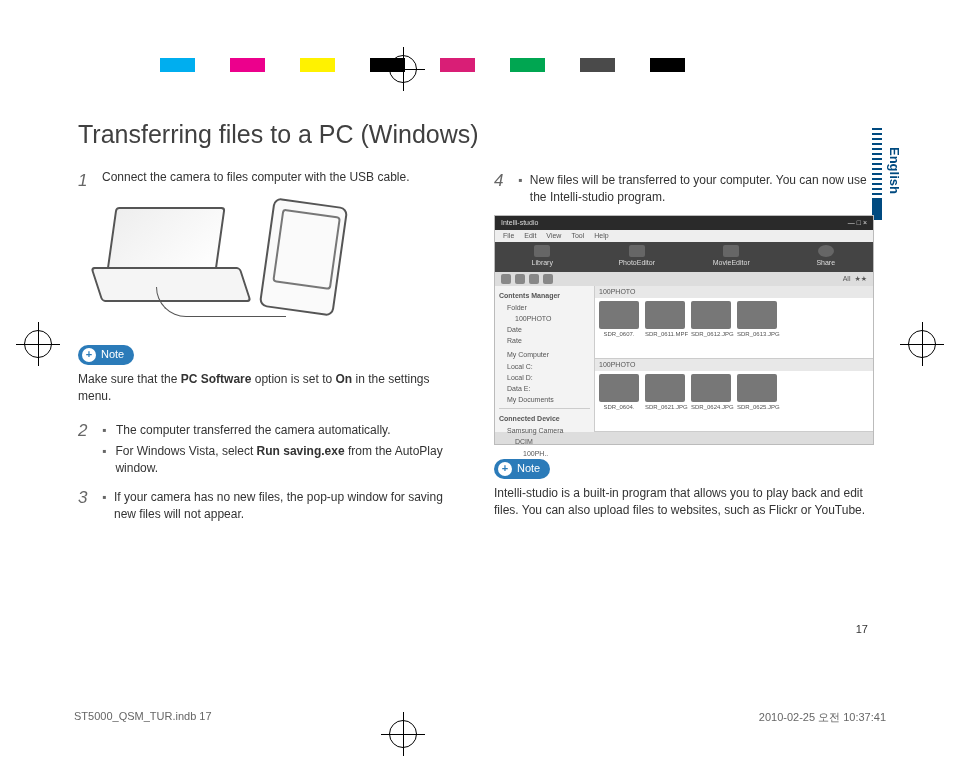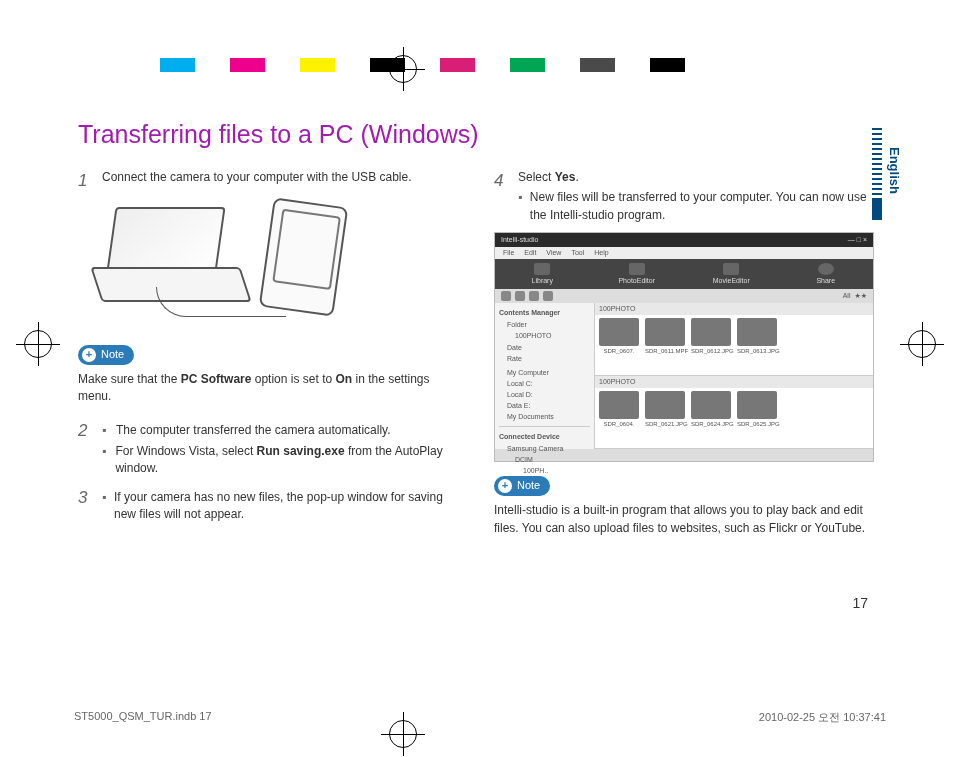--- a/index.html
+++ b/index.html
@@ -45,21 +45,21 @@
 
     
     .page {
       position: absolute;
       top: 120px;
       left: 78px;
       width: 800px;
     }
 
     .heading {
-      color: #a21caf;
+      color: #404040;
       font-size: 25px;
       font-weight: normal;
       margin-bottom: 20px;
     }
 
     .columns {
       display: flex;
       gap: 32px;
     }
     .col { flex: 1; font-size: 12px; line-height: 1.45; color: #333; }
@@ -170,22 +170,22 @@
       background: repeating-linear-gradient(#004A80 0 2px, transparent 2px 5px);
     }
     .tab-solid {
       position: absolute; top: 200px; right: 78px; width:10px; height:20px; background:#004A80;
     }
 
     
     .page-num {
       position: absolute;
       right: 92px;
-      top: 595px;
-      font-size: 14px;
+      top: 623px;
+      font-size: 11px;
       color: #333;
     }
 
     
     .footer {
       position: absolute;
       left: 74px; right: 74px;
       top: 710px;
       display: flex;
       justify-content: space-between;
@@ -225,21 +225,21 @@
 <div class="lang-tab">English</div>
 
 <div class="page">
   <h1 class="heading">Transferring files to a PC (Windows)</h1>
 
   <div class="columns">
 
     <div class="col">
       <div class="step">
         <div class="step-num">1</div>
-        <div class="step-body">Connect the camera to your computer with the USB cable.</div>
+        <div class="step-body">Connect the camera to files computer with the USB cable.</div>
       </div>
 
       <div class="illustration">
         <div class="laptop">
           <div class="laptop-screen"></div>
           <div class="laptop-base"></div>
         </div>
         <div class="camera"></div>
         <div class="cable"></div>
       </div>
@@ -278,21 +278,20 @@
               <span>If your camera has no new files, the pop-up window for saving new files will not appear.</span>
             </div>
         </div>
       </div>
     </div>
 
     <div class="col">
       <div class="step">
         <div class="step-num">4</div>
         <div class="step-body">
-          <div>Select <span class="bold">Yes</span>.</div>
           <div class="bullet">
               <span class="dot">▪</span>
               <span>New files will be transferred to your computer. You can now use the Intelli-studio program.</span>
             </div>
         </div>
       </div>
 
       <div class="app-shot">
         <div class="app-titlebar">
           <span>Intelli-studio</span>

